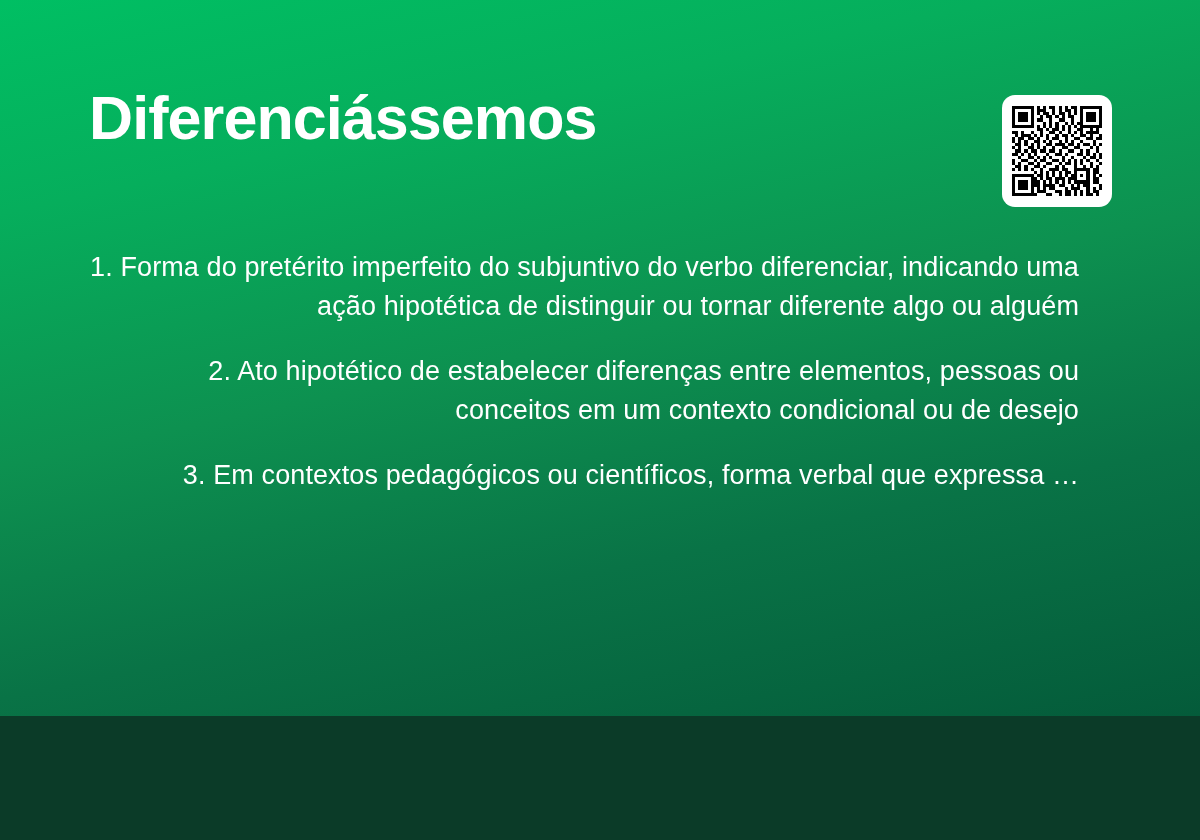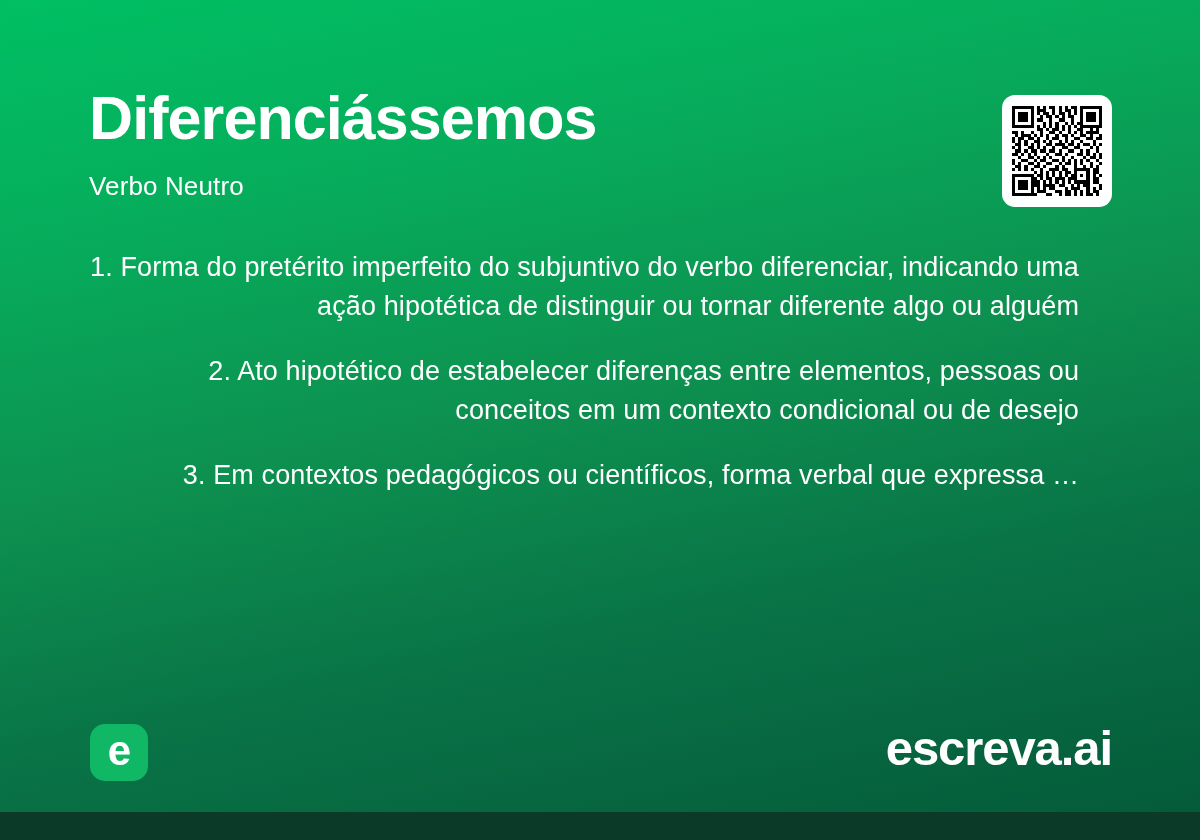--- a/index.html
+++ b/index.html
@@ -4,21 +4,21 @@
 <style>
   html, body {
     margin: 0;
     padding: 0;
     background: #0b3b28;
   }
 
   #card {
     position: relative;
     width: 1200px;
-    height: 812px;
+    height: 716px;
     overflow: hidden;
     font-family: "Liberation Sans", sans-serif;
     background: linear-gradient(168deg,
                 #00BF63 0%,
                 #06AE5C 22%,
                 #0D9150 48%,
                 #097346 72%,
                 #045B3A 100%);
     color: #ffffff;
     -webkit-font-smoothing: antialiased;
@@ -129,21 +129,20 @@
     white-space: nowrap;
   }
 </style>
 </head>
 <body>
 
 <div id="card">
 
   <div id="headline">
     <h1 id="title">Diferenciássemos</h1>
-    <div id="subtitle">Verbo Neutro</div>
   </div>
 
   <div id="qr-card">
     <svg id="qr-code" viewBox="0 0 29 29" shape-rendering="crispEdges">
       <rect width="29" height="29" fill="#ffffff"></rect>
       <g fill="#000000">
 
         <rect x="0" y="0" width="7" height="1"></rect>
           <rect x="0" y="6" width="7" height="1"></rect>
         <rect x="0" y="0" width="1" height="7"></rect>

